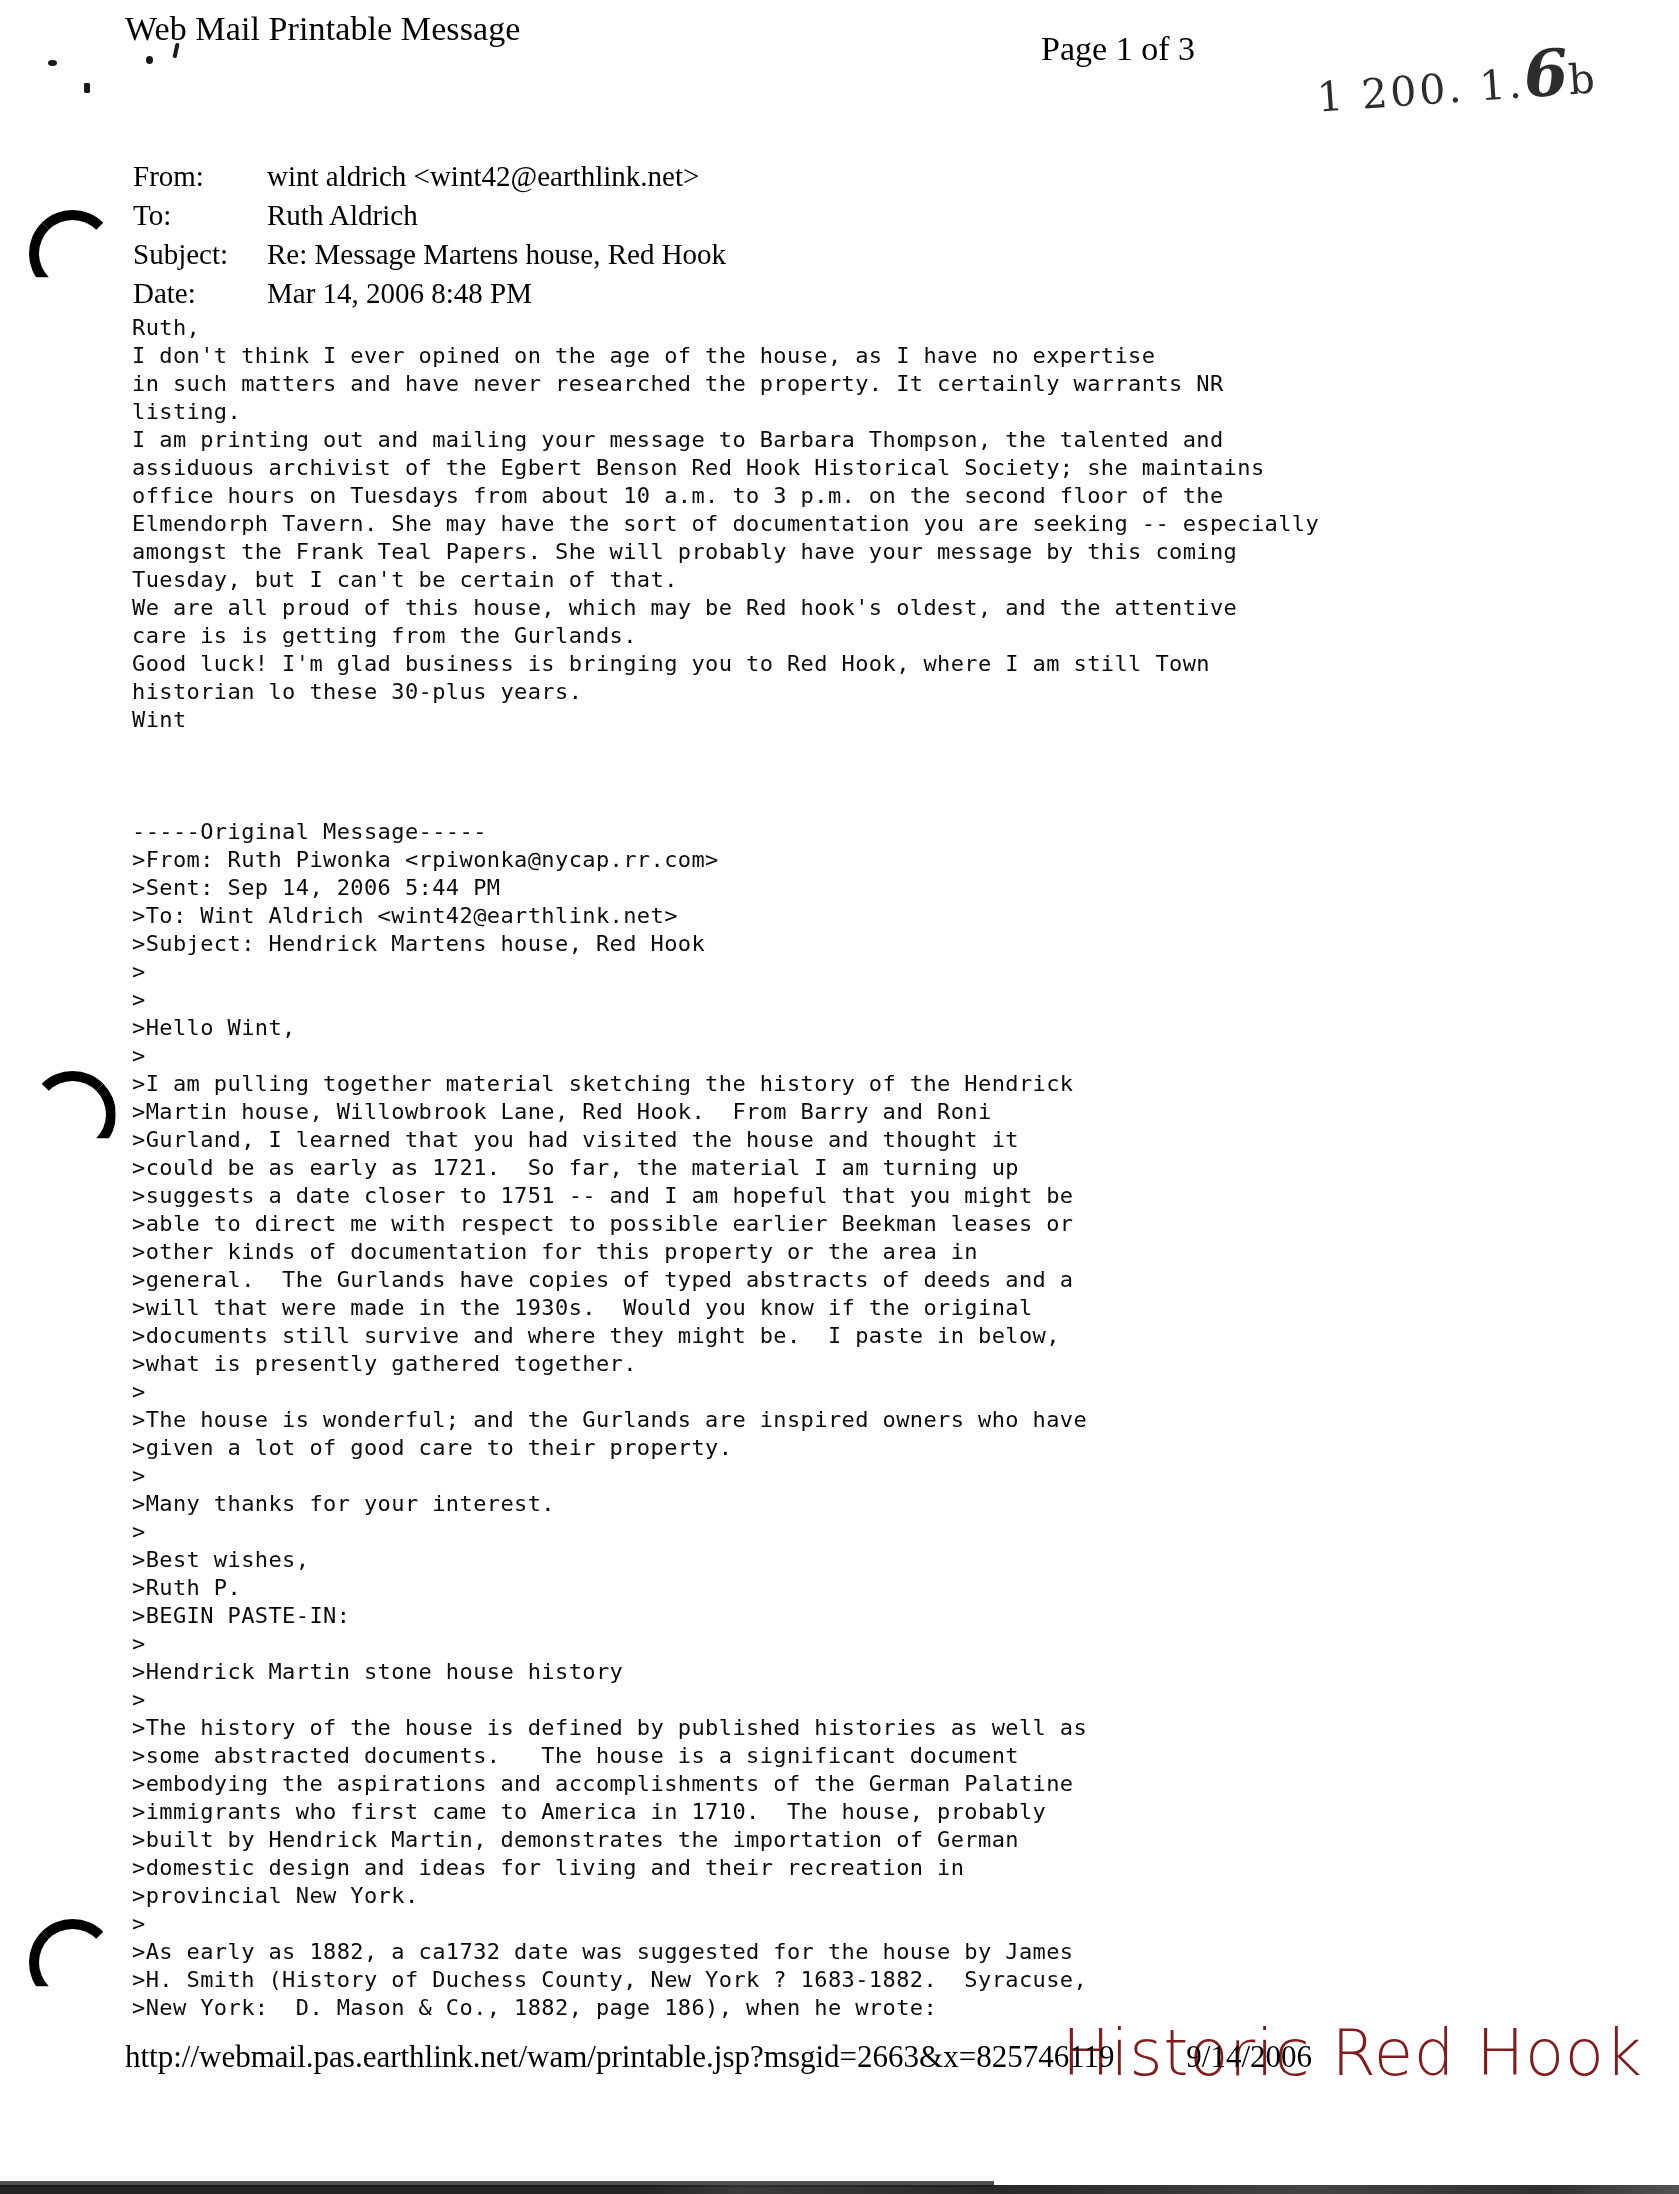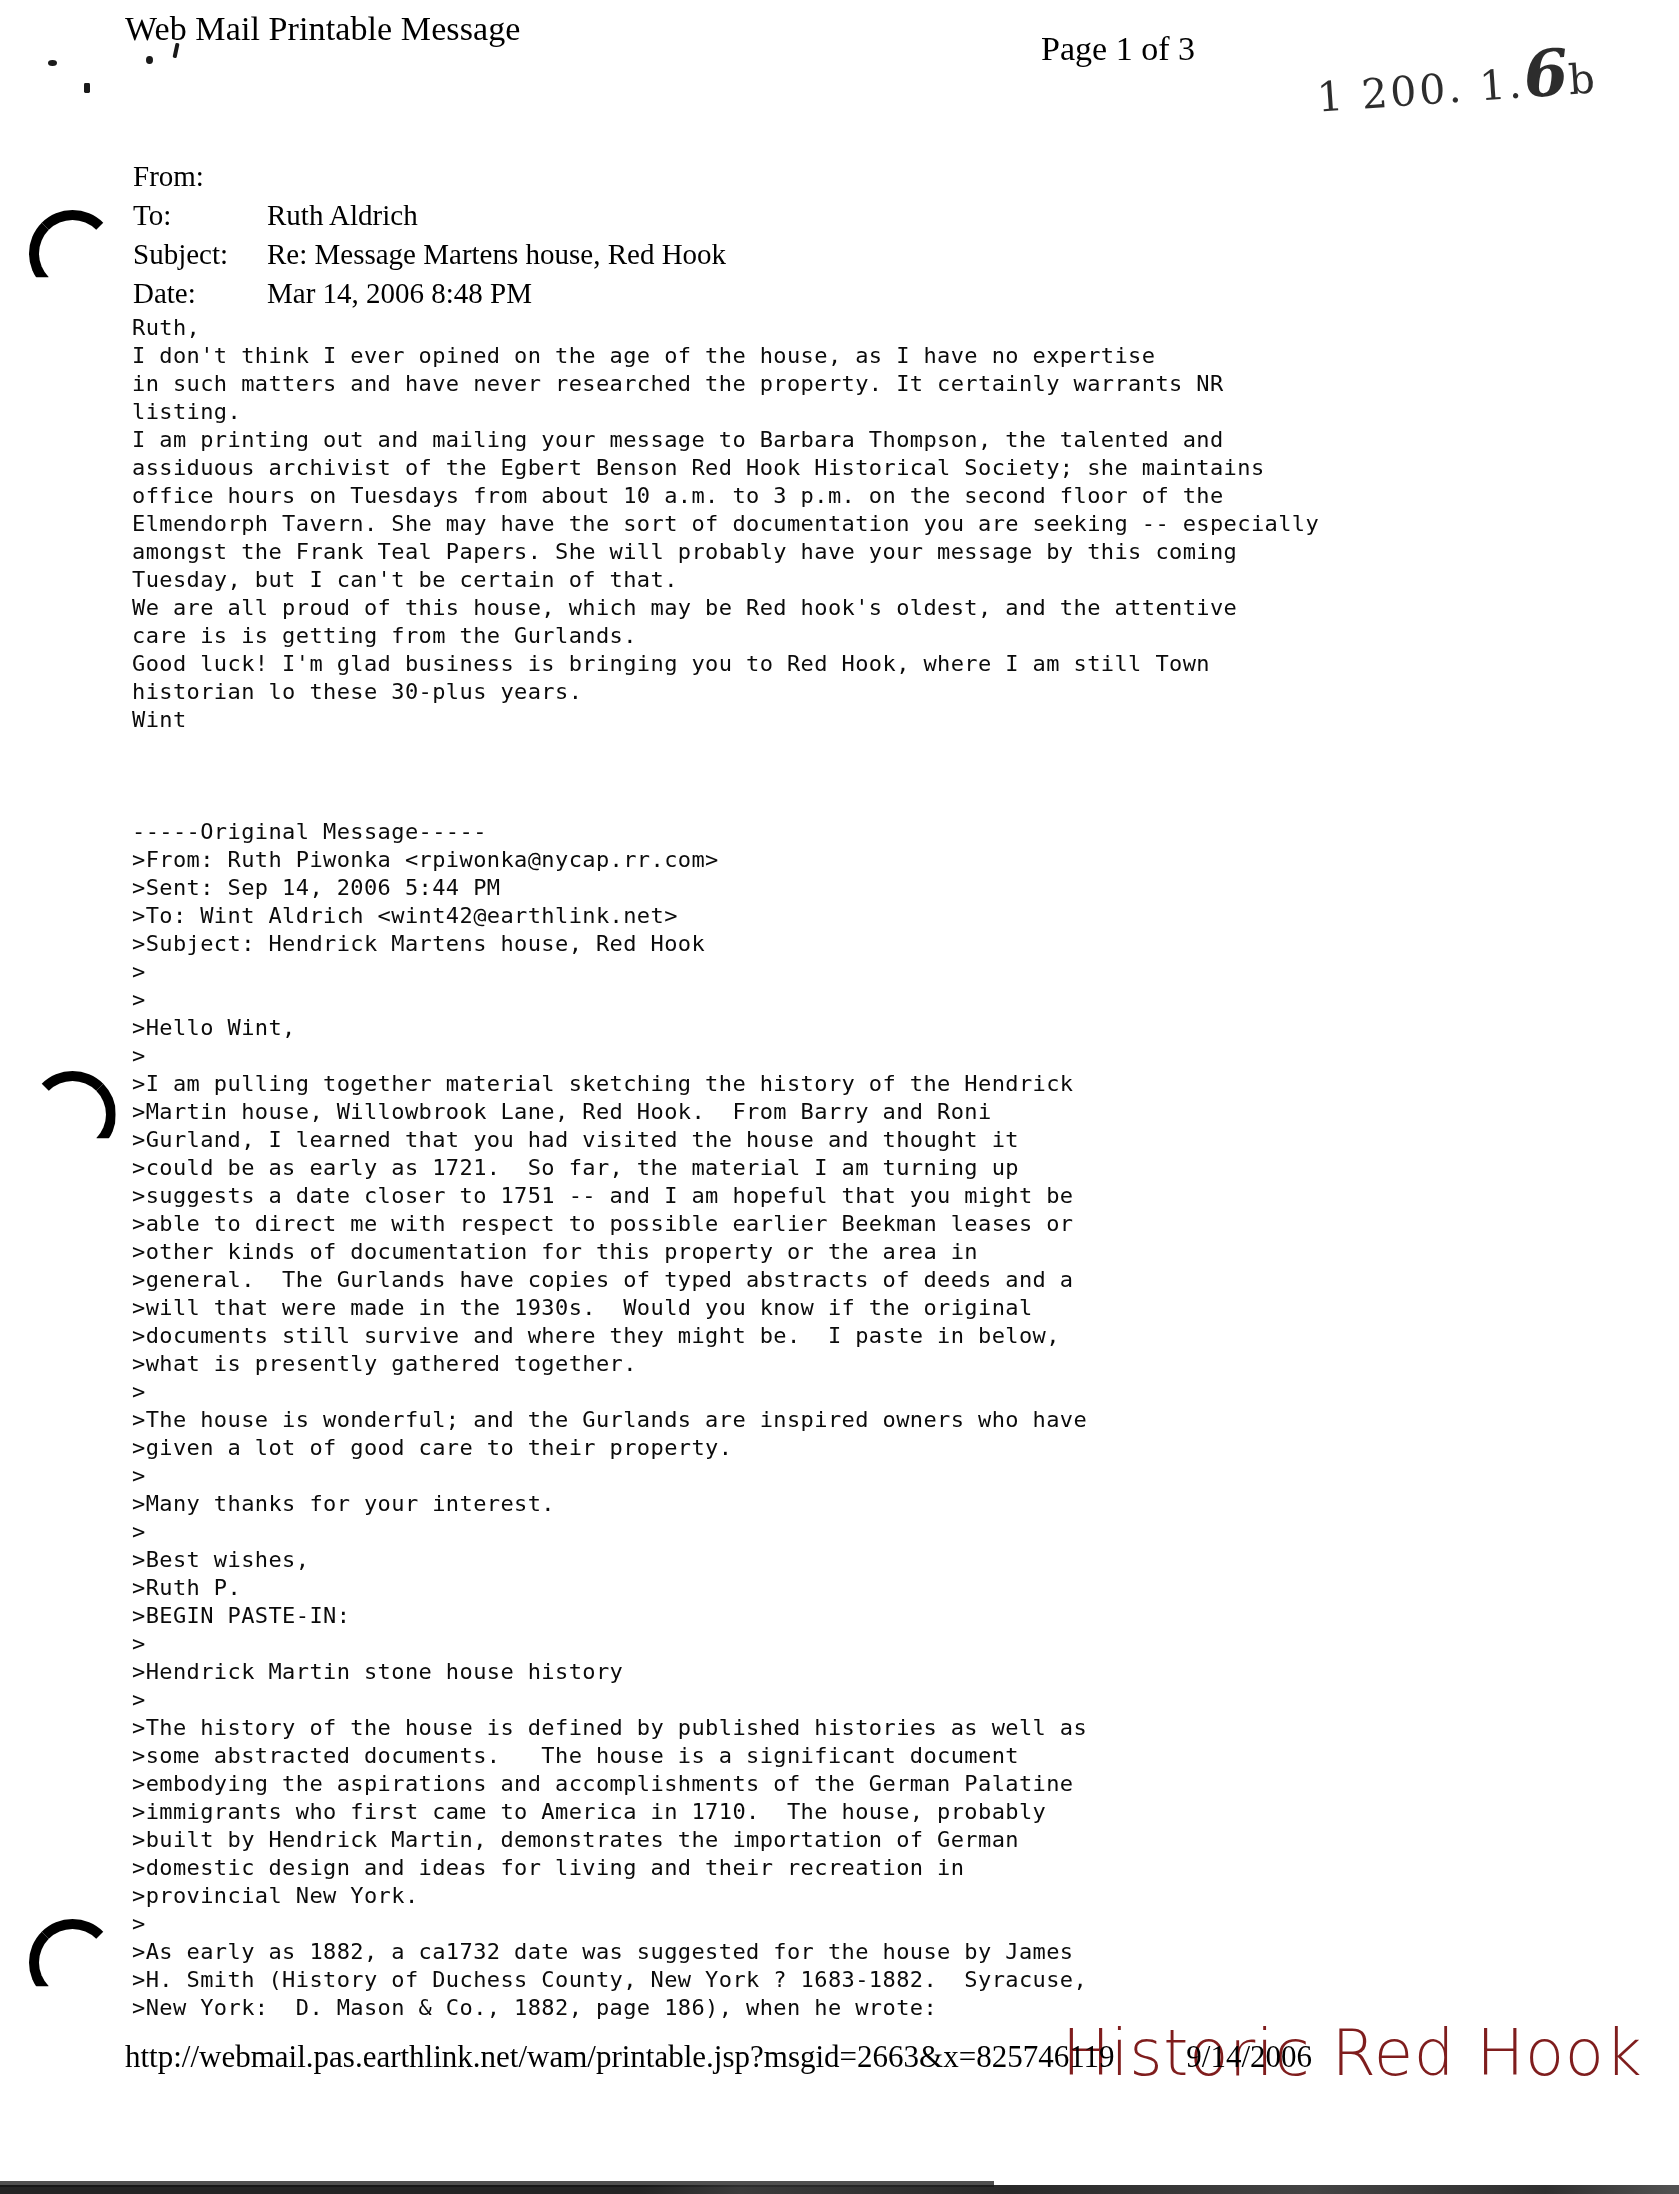--- a/index.html
+++ b/index.html
@@ -209,20 +209,21 @@
 <div class="speck" style="left:174px;top:43px;width:3.5px;height:15.4px;border-radius:1.4px;transform:rotate(12deg);"></div>
 <div class="speck" style="left:84px;top:83px;width:5.6px;height:9.8px;border-radius:1.4px;"></div>
 
 <div class="ring ring1" style="left:29px;top:210px;"></div>
 <div class="ring ring2" style="left:29px;top:1071px;"></div>
 <div class="ring ring1" style="left:29px;top:1919px;"></div>
 
 <div class="mail-head">
   <div class="mail-head-row">
     <div class="mail-head-label">From:</div>
+    <div class="mail-head-value">wint aldrich &lt;wint42@earthlink.net&gt;</div>
   </div>
   <div class="mail-head-row">
     <div class="mail-head-label">To:</div>
     <div class="mail-head-value">Ruth Aldrich</div>
   </div>
   <div class="mail-head-row">
     <div class="mail-head-label">Subject:</div>
     <div class="mail-head-value">Re: Message Martens house, Red Hook</div>
   </div>
   <div class="mail-head-row">

